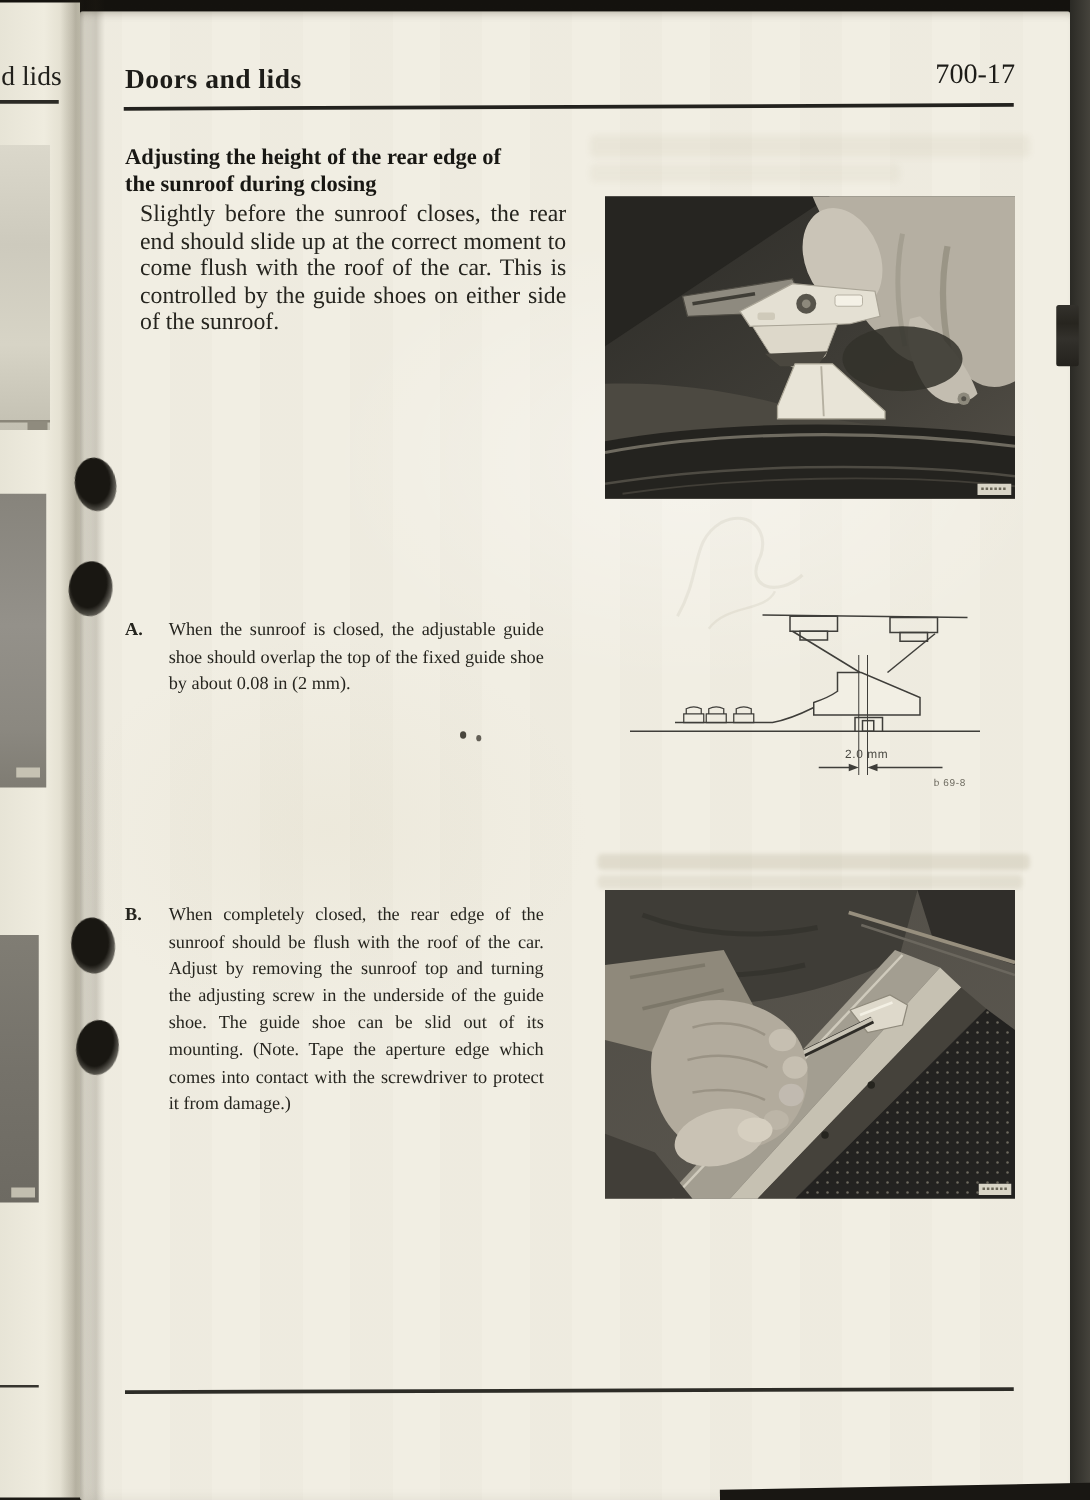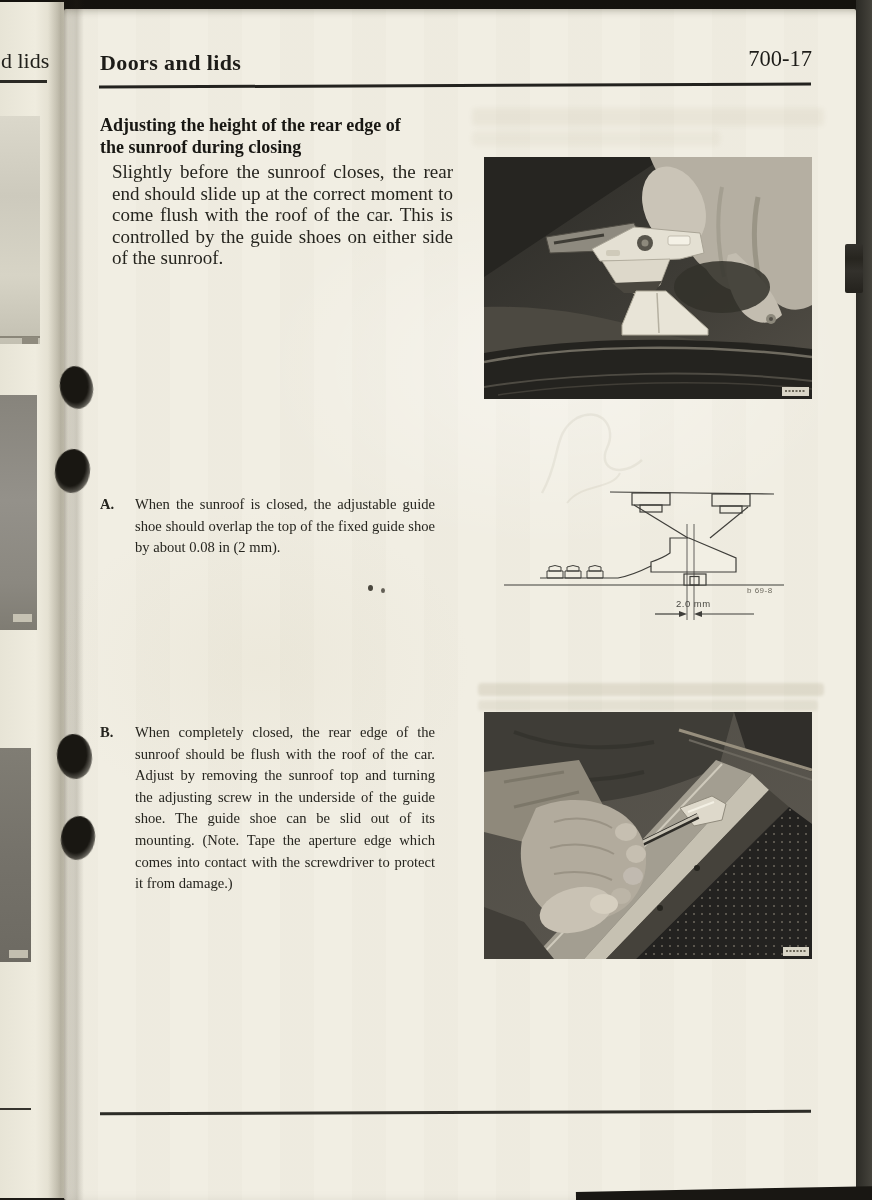--- a/index.html
+++ b/index.html
@@ -66,21 +66,21 @@
   .bottom-rule{position:absolute;left:100px;top:1111px;width:711px;height:2.5px;background:#2d2c27;transform:rotate(-.2deg);z-index:3;}
 
   
   .photo{position:absolute;z-index:3;}
   .photo svg{display:block;}
   .photo1{left:484px;top:157px;width:328px;height:242px;}
   .photo2{left:484px;top:712px;width:328px;height:247px;}
   .diagram{left:492px;top:468px;width:328px;height:178px;position:absolute;z-index:3;}
   .dim-label{position:absolute;left:676px;top:598px;font-size:9.5px;letter-spacing:.5px;color:#4a4943;z-index:4;
     font-family:"Liberation Sans","DejaVu Sans",sans-serif;}
-  .fig-code{position:absolute;left:747px;top:586px;font-size:8px;letter-spacing:.5px;color:#6e6b60;z-index:4;
+  .fig-code{position:absolute;left:747px;top:622px;font-size:8px;letter-spacing:.5px;color:#6e6b60;z-index:4;
     font-family:"Liberation Sans","DejaVu Sans",sans-serif;text-align:right;}
 
   
   .ghost{position:absolute;border-radius:4px;z-index:2;}
   .g1{left:472px;top:108px;width:352px;height:18px;background:#8a7c52;opacity:.07;filter:blur(2.5px);}
   .g2{left:472px;top:131px;width:248px;height:15px;background:#8a7c52;opacity:.055;filter:blur(2.5px);}
   .g3{left:478px;top:683px;width:346px;height:13px;background:#7c7049;opacity:.14;filter:blur(1.6px);}
   .g4{left:478px;top:700px;width:340px;height:11px;background:#7c7049;opacity:.10;filter:blur(1.8px);}
   .ghost-squiggle{position:absolute;left:522px;top:398px;z-index:2;opacity:.08;}
   .speck{position:absolute;background:#4a473e;border-radius:50%;z-index:3;}

